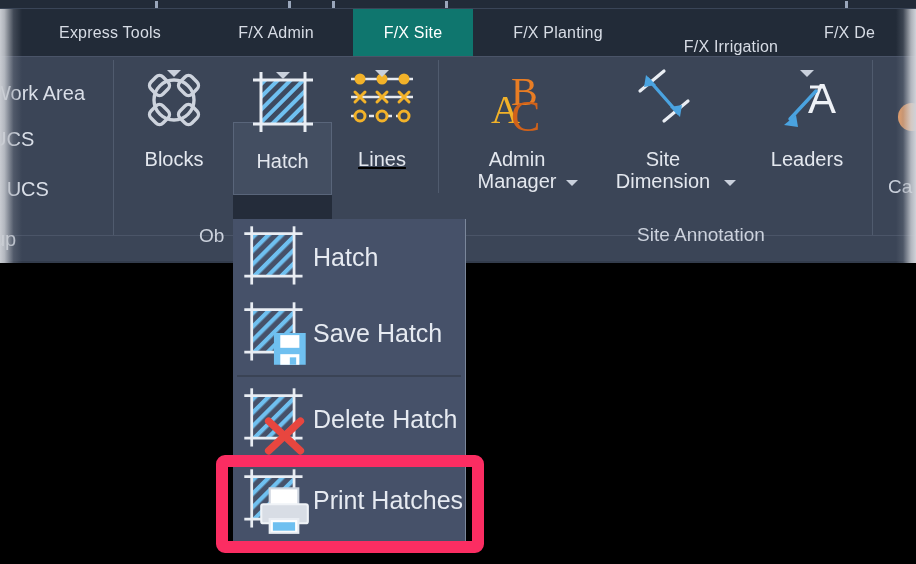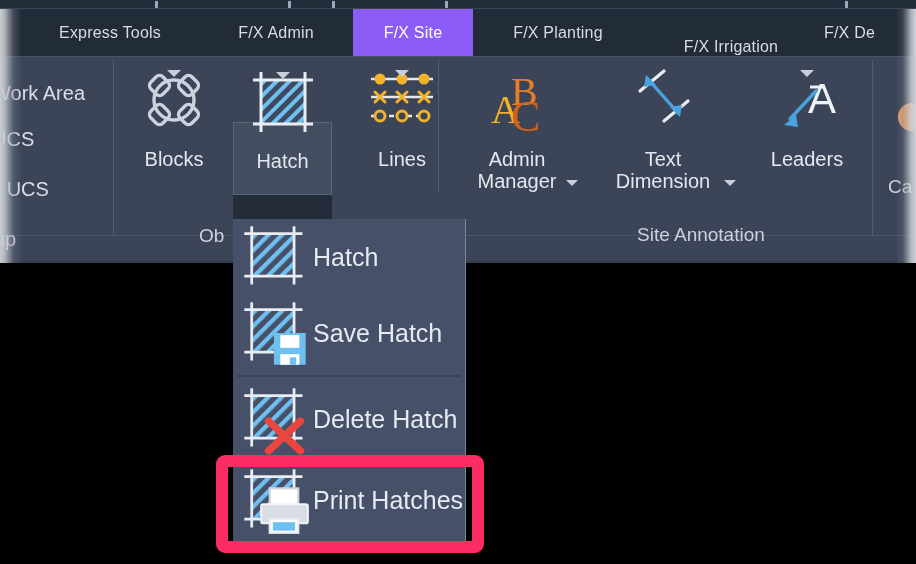--- a/index.html
+++ b/index.html
@@ -8,21 +8,21 @@
 
   
   .topstrip{position:absolute;left:0;top:0;width:916px;height:9px;background:#222b38;}
   .topstrip .tsline{position:absolute;left:0;bottom:0;width:916px;height:1px;background:#3a4557;}
   .topstrip .tsglyph{position:absolute;top:1px;width:3px;height:7px;background:#9aa7bb;}
 
   
   .tabbar{position:absolute;left:0;top:9px;width:916px;height:47px;background:#222b38;}
   .tab{position:absolute;top:0;height:47px;display:flex;align-items:center;justify-content:center;
        color:#d7dce5;font-size:16px;letter-spacing:.2px;white-space:nowrap;}
-  .tab.active{background:#8b5cf6;color:#ffffff;}
+  .tab.active{background:#0f766e;color:#ffffff;}
 
   
   .ribbon{position:absolute;left:0;top:56px;width:916px;height:207px;background:#3b4557;}
   .ribbon .topedge{position:absolute;left:0;top:0;width:916px;height:1px;background:#4a5468;}
   .ribbon .botedge{position:absolute;left:0;bottom:0;width:916px;height:2px;background:#333c4c;}
 
   .vsep{position:absolute;width:1px;background:#4e5butter;}
   .vsep{background:#505b6e;}
 
   
@@ -162,21 +162,21 @@
             <line x1="56" y1="4" x2="56" y2="64"></line>
             <line x1="4" y1="12" x2="64" y2="12"></line>
             <line x1="4" y1="56" x2="64" y2="56"></line>
           </g>
         </svg>
       </div>
       <div class="lbl">Hatch</div>
       <div class="caret"></div>
     </div>
 
-    <div class="rbtn split" style="left:350px;">
+    <div class="rbtn split" style="left:330px;text-decoration:underline;">
       <div class="ico">
         <svg width="78" height="68" viewBox="0 0 78 68">
           <g stroke="#e6eaf0" stroke-width="2.6">
             <line x1="8" y1="13" x2="70" y2="13"></line>
             <line x1="8" y1="31" x2="70" y2="31"></line>
           </g>
           <circle cx="17" cy="13" r="5.5" fill="#f2b229"></circle>
           <circle cx="39" cy="13" r="5.5" fill="#f2b229"></circle>
           <circle cx="61" cy="13" r="5.5" fill="#f2b229"></circle>
           <g stroke="#f2b229" stroke-width="3" stroke-linecap="round">
@@ -220,21 +220,21 @@
             <line x1="40" y1="56" x2="64" y2="36"></line>
           </g>
           <g stroke="#4aa3e0" stroke-width="3.4" stroke-linecap="round">
             <line x1="24" y1="14" x2="54" y2="48"></line>
           </g>
           <polygon points="22,10 32,20 20,22" fill="#4aa3e0"></polygon>
           <polygon points="56,52 46,42 58,40" fill="#4aa3e0"></polygon>
         </svg>
       </div>
       <div class="lbl">
-        <span>Text</span><br>
+        <span>Site</span><br>
         <span>Dimension</span>
       </div>
       <div class="caret" style="position:absolute;left:128px;top:110px;border-left-width:6px;border-right-width:6px;border-top-width:6px;"></div>
     </div>
 
     <div class="rbtn split" style="left:752px;width:110px;">
       <div class="ico">
         <svg width="78" height="70" viewBox="0 0 78 70">
           <text x="40" y="48" font-family="Liberation Sans, sans-serif" font-size="42" fill="#eef1f6">A</text>
           <line x1="22" y1="54" x2="48" y2="26" stroke="#4aa3e0" stroke-width="3.4" stroke-linecap="round"></line>

